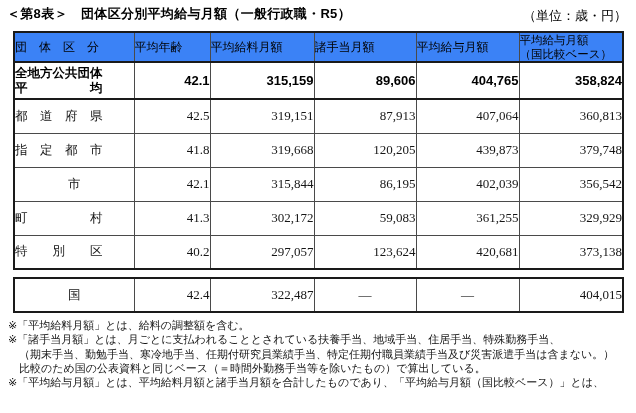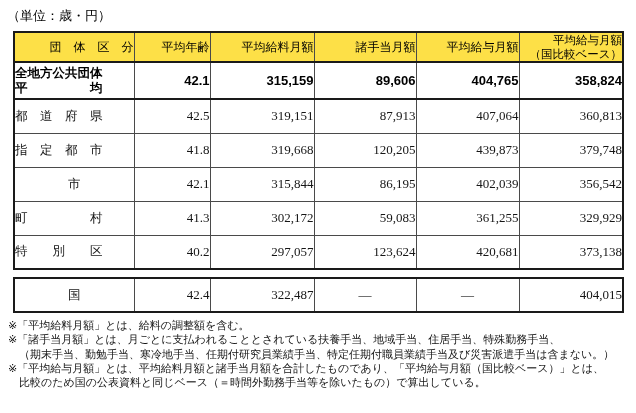--- a/index.html
+++ b/index.html
@@ -15,22 +15,22 @@
 
   table.main{
     border-collapse:collapse;table-layout:fixed;
     margin-left:13px;width:609px;
     border:2px solid #1a1a1a;
   }
   table.main th,table.main td{
     border:1px solid #4a4a4a;box-sizing:border-box;padding:0;overflow:hidden;
   }
   thead th{
-    background:#fde047;font-weight:normal;font-size:12px;height:24px;
-    text-align:right;vertical-align:middle;
+    background:#3b82f6;font-weight:normal;font-size:12px;height:24px;
+    text-align:left;vertical-align:middle;
   }
   th.two-line{white-space:pre-line;line-height:14px;font-size:11.5px;}
 
   tbody td{height:34px;vertical-align:middle;font-size:13px;}
   tr.serif td{font-family:"Liberation Serif","DejaVu Serif",serif;color:#161616;}
   td.label{text-align:left;padding-left:8px;font-size:12.5px;}
   td.center{text-align:center;padding-left:0;}
   td.num{text-align:right;padding-right:13px;}
   td.dash{text-align:center;color:#444;}
   .pre{white-space:pre-line;line-height:15px;}
@@ -47,20 +47,21 @@
 
   .footnotes{margin:5px 0 0 8px;font-size:11px;line-height:14.3px;color:#141414;}
   .fn.indent{padding-left:11px;}
 </style>
 </head>
 <body>
 
 <div class="doc">
 
   <div class="titlebar">
+    <div class="title">＜第8表＞　団体区分別平均給与月額（一般行政職・R5）</div>
     <div class="unit">（単位：歳・円）</div>
   </div>
 
   <table class="main">
     <colgroup>
       <col style="width:120px">
         <col style="width:76px">
         <col style="width:104px">
       <col style="width:102px">
         <col style="width:103px">
@@ -148,17 +149,17 @@
         <td class="dash">―</td>
         <td class="num">404,015</td>
       </tr>
     </tbody>
   </table>
 
   <div class="footnotes">
     <div class="fn">※「平均給料月額」とは、給料の調整額を含む。</div>
     <div class="fn">※「諸手当月額」とは、月ごとに支払われることとされている扶養手当、地域手当、住居手当、特殊勤務手当、</div>
     <div class="fn indent">（期末手当、勤勉手当、寒冷地手当、任期付研究員業績手当、特定任期付職員業績手当及び災害派遣手当は含まない。）</div>
+    <div class="fn indent">比較のため国の公表資料と同じベース（＝時間外勤務手当等を除いたもの）で算出している。</div>
     <div class="fn">※「平均給与月額」とは、平均給料月額と諸手当月額を合計したものであり、「平均給与月額（国比較ベース）」とは、</div>
-    <div class="fn indent">比較のため国の公表資料と同じベース（＝時間外勤務手当等を除いたもの）で算出している。</div>
   </div>
 
 </div>
 
 </body></html>

